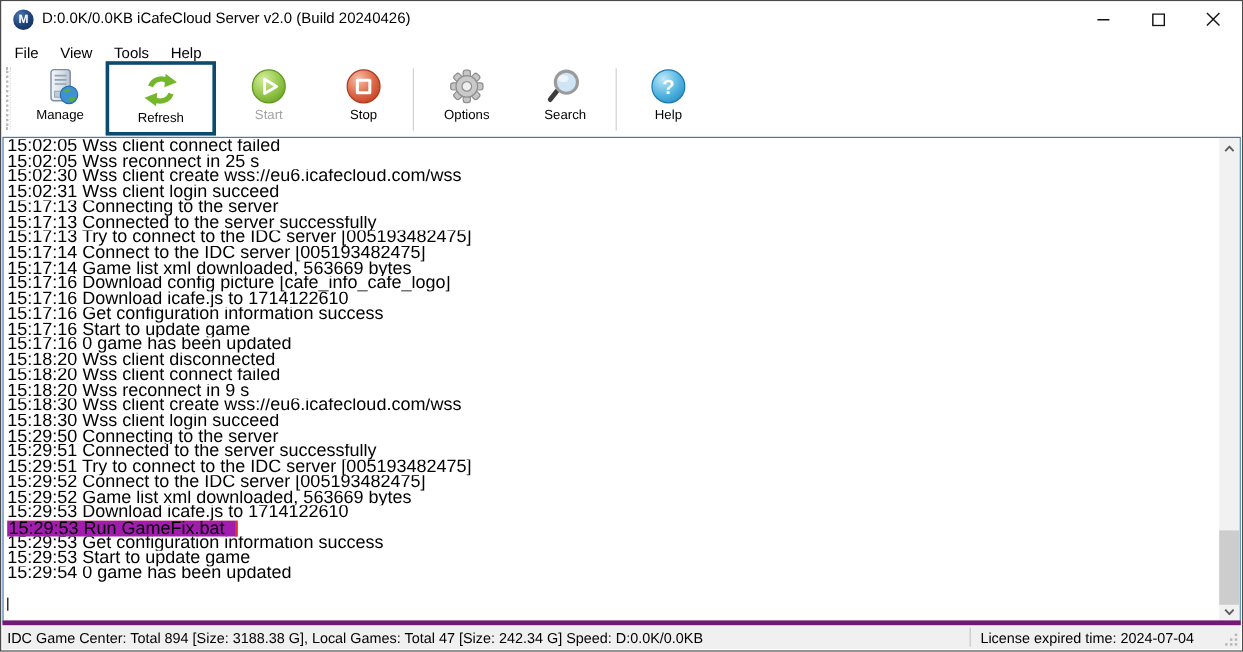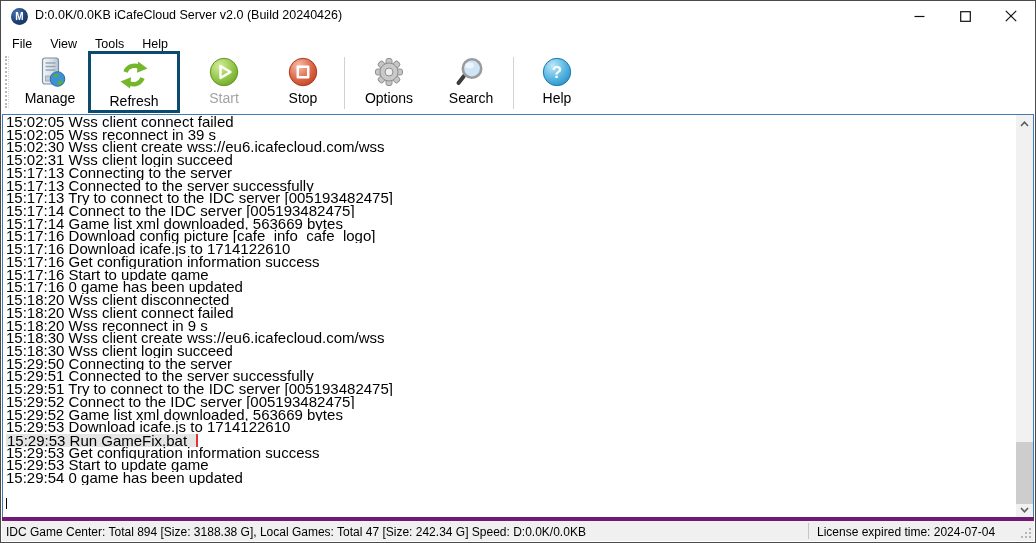--- a/index.html
+++ b/index.html
@@ -28,39 +28,39 @@
 
   
   .toolbar{ position:absolute; left:1px; right:1px; top:52px; height:61px; background:#ffffff; display:flex; align-items:flex-start; padding-left:3px; }
   .gripper{ width:4px; height:52px; margin:3px 3px 0 0; border-left:2px dotted #b9b9b9; border-right:1px dotted #d9d9d9; }
   .tb-btn{
     width:80px; height:56px; margin-top:2px; display:flex; flex-direction:column;
     align-items:center; justify-content:flex-start; background:transparent; border:none;
     font-family:"Liberation Sans",sans-serif;
   }
   .tb-btn .ico{ width:32px; height:32px; margin-top:1px; }
-  .tb-btn .lbl{ font-size:14px; color:#000; margin-top:2px; white-space:nowrap; }
+  .tb-btn .lbl{ font-size:11px; color:#000; margin-top:2px; white-space:nowrap; }
   .tb-btn.disabled .lbl{ color:#a3a3a3; }
   .tb-btn.annotated{
     width:92px; height:62px; margin-top:-2px; padding-top:4px;
     border:3px solid #0c4a6e;
   }
   .tb-sep{ width:1px; height:52px; background:#d2d2d2; margin:4px 2px 0 2px; }
 
   
   .logarea{
     position:absolute; left:1px; right:1px; top:113px; height:405px;
     background:#ffffff; border:1px solid #3f7cb6; overflow:hidden;
   }
   .log-lines{ position:absolute; left:3px; top:1px; right:20px; font-size:15px; color:#000; }
   .log-line{ height:12.73px; line-height:12.73px; white-space:nowrap; overflow:hidden; }
   .log-line span{ display:inline-block; vertical-align:top; }
   .log-line.hl span{
     border:2px solid #e23434; padding:1px 9px 2px 1px; margin:-2px 0 0 -2px;
-    line-height:12.5px; background:#e5e5e5;
+    line-height:12.5px; background:#a21caf;
   }
   .text-cursor{ position:absolute; left:3px; top:383px; width:1px; height:11px; background:#000; }
 
   
   .scrollbar{ position:absolute; top:0; right:0; width:17px; height:100%; background:#f1f1f1; }
   .sb-arrow{ position:absolute; left:0; width:17px; height:17px; display:flex; align-items:center; justify-content:center; }
   .sb-arrow.up{ top:0; } .sb-arrow.down{ bottom:0; }
   .sb-thumb{ position:absolute; left:0; width:17px; top:327px; height:62px; background:#cdcdcd; }
 
   
@@ -214,21 +214,21 @@
       <span class="lbl">Help</span>
     </button>
 
   </div>
 
   <div class="logarea">
     <div class="log-lines">
 
         <div class="log-line"><span>15:02:05 Wss client connect failed</span></div>
 
-        <div class="log-line"><span>15:02:05 Wss reconnect in 39 s</span></div>
+        <div class="log-line"><span>15:02:05 Wss reconnect in 25 s</span></div>
 
         <div class="log-line"><span>15:02:30 Wss client create wss://eu6.icafecloud.com/wss</span></div>
 
         <div class="log-line"><span>15:02:31 Wss client login succeed</span></div>
 
         <div class="log-line"><span>15:17:13 Connecting to the server</span></div>
 
         <div class="log-line"><span>15:17:13 Connected to the server successfully</span></div>
 
         <div class="log-line"><span>15:17:13 Try to connect to the IDC server [005193482475]</span></div>

